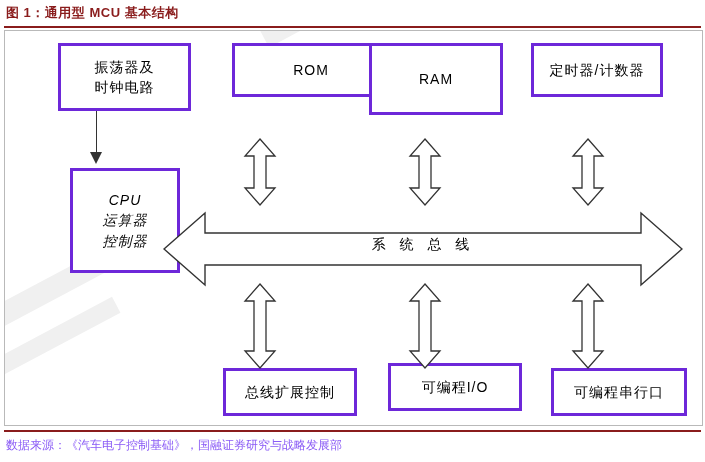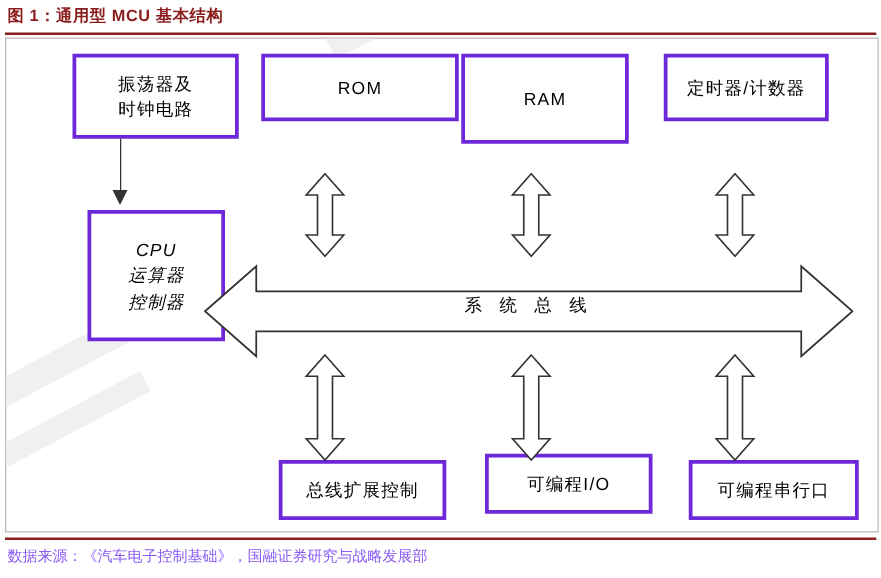--- a/index.html
+++ b/index.html
@@ -79,21 +79,21 @@
     justify-content: center;
     font-size: 14px;
     line-height: 1.45;
     text-align: center;
     white-space: pre-line;
     letter-spacing: 1px;
     margin-left: 28px;
   }
 
   #box-oscillator { left: 25px;  top: 12px;  width: 133px; height: 68px; }
-  #box-rom        { left: 176px; top: 12px;  width: 158px; height: 54px; }
+  #box-rom        { left: 199px; top: 12px;  width: 158px; height: 54px; }
   #box-ram        { left: 336px; top: 12px;  width: 134px; height: 72px; }
   #box-timer      { left: 498px; top: 12px;  width: 132px; height: 54px; }
   #box-cpu        { left: 37px;  top: 137px; width: 110px; height: 105px; font-style: italic; }
   #box-busexp     { left: 190px; top: 337px; width: 134px; height: 48px; }
   #box-io         { left: 355px; top: 332px; width: 134px; height: 48px; }
   #box-serial     { left: 518px; top: 337px; width: 136px; height: 48px; }
 
   
   .conn-line {
     position: absolute;

